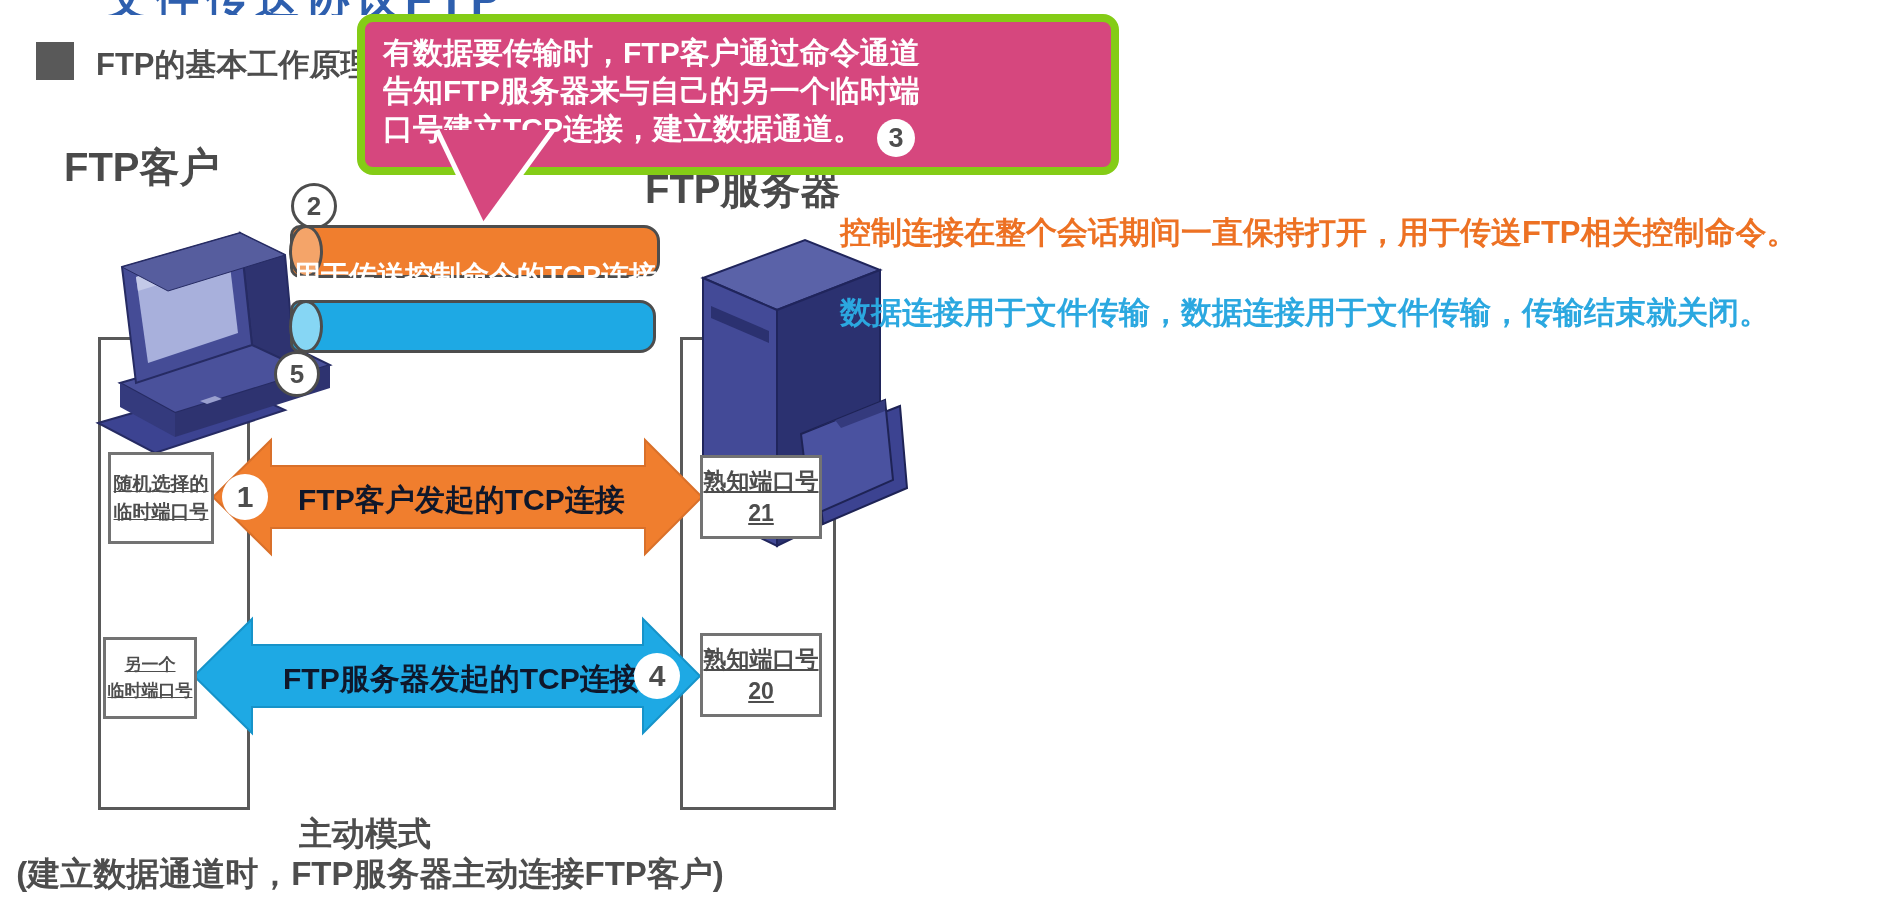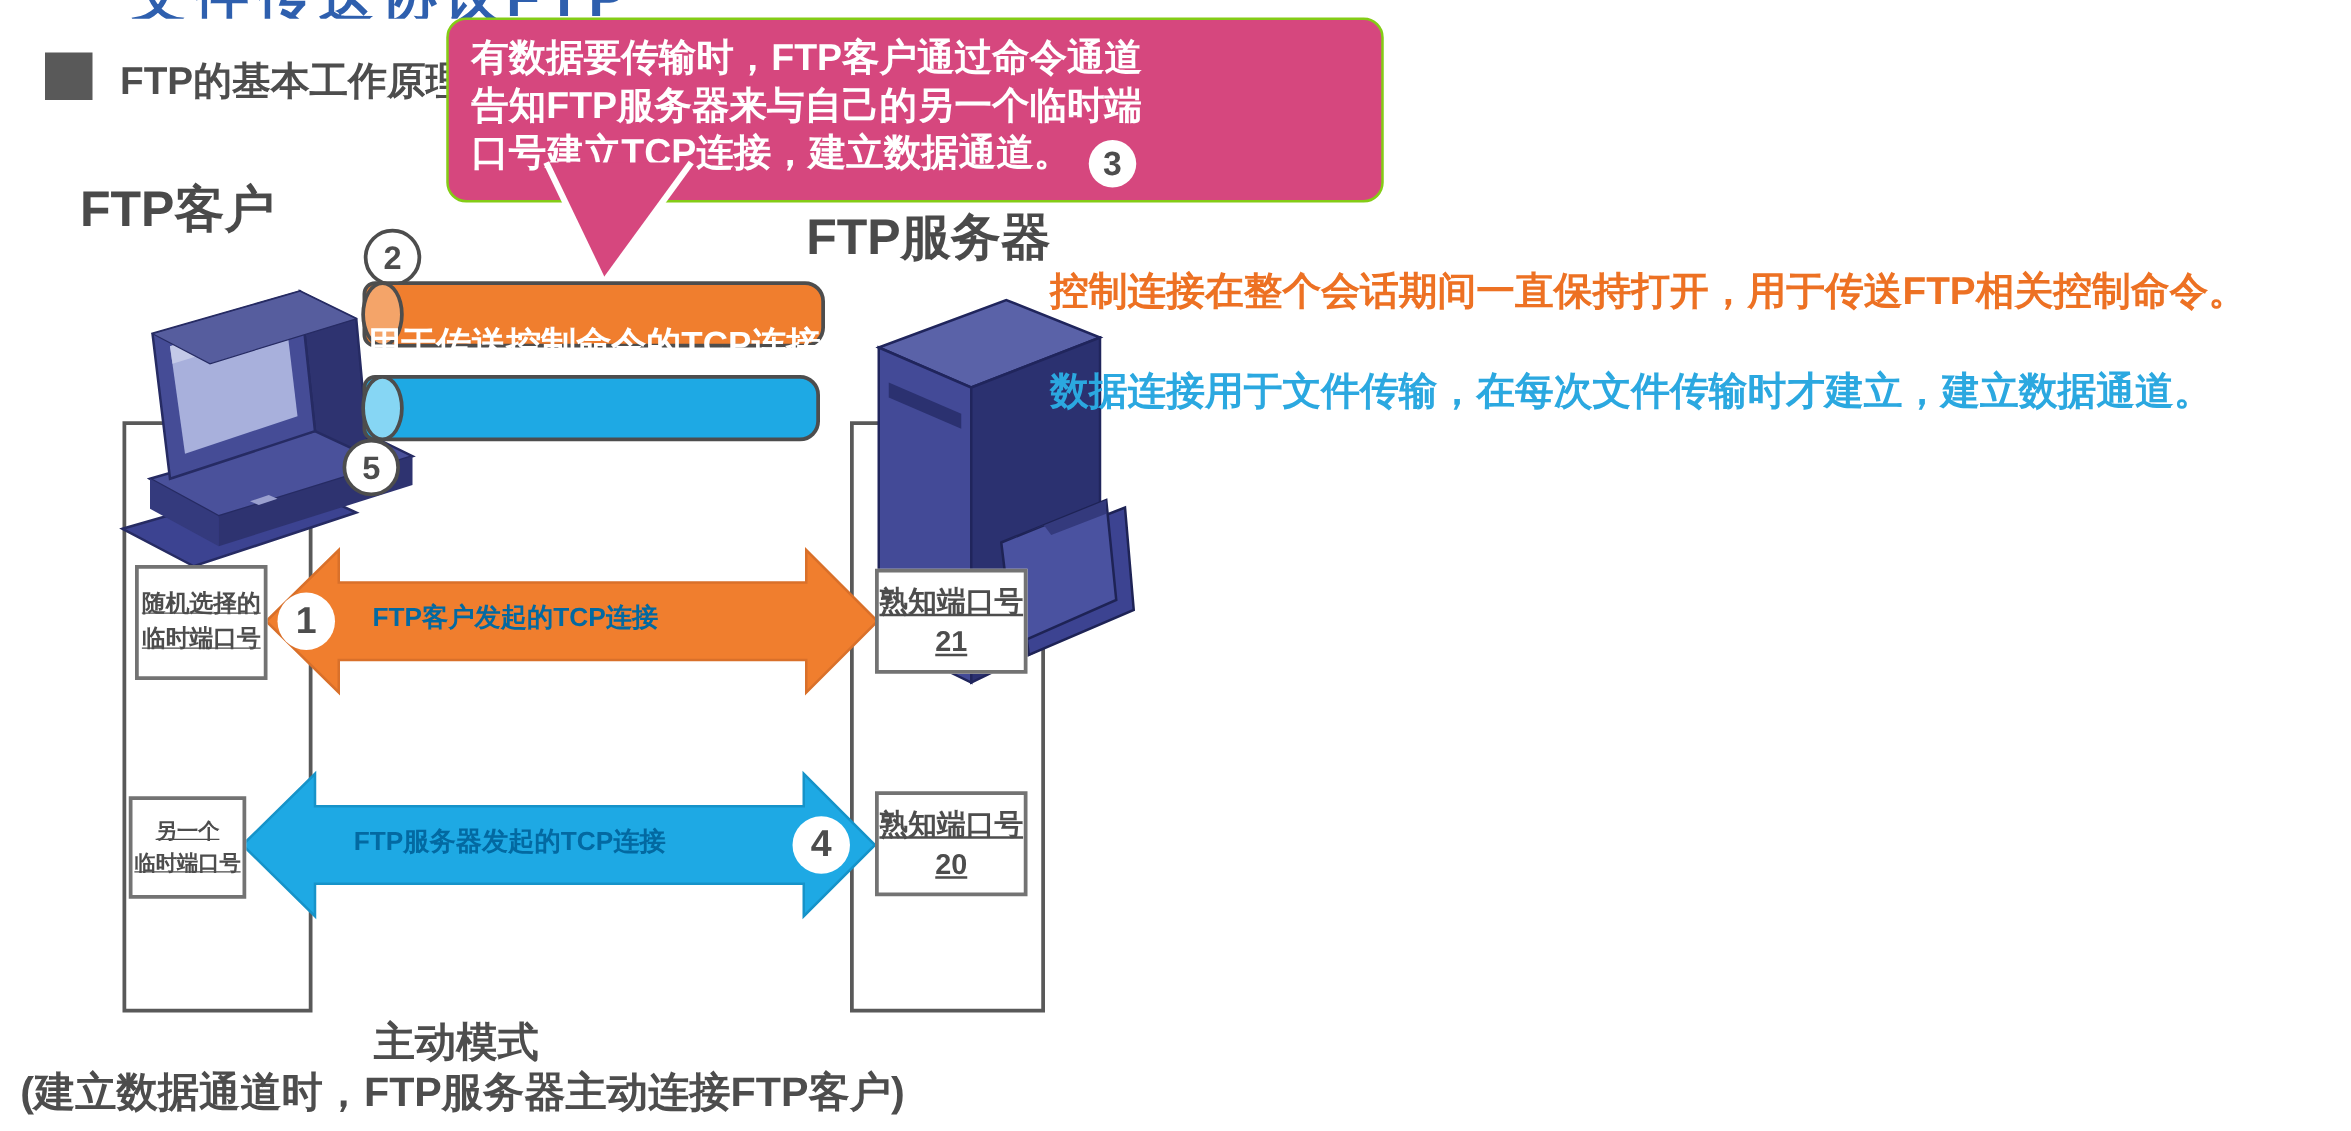--- a/index.html
+++ b/index.html
@@ -8,21 +8,21 @@
   .abs{position:absolute;}
   
   #clip-title{left:105px;top:0;width:520px;height:15px;overflow:hidden;}
   #clip-title span{display:inline-block;margin-top:-39px;font-size:44px;font-weight:bold;
        color:#2e5fae;letter-spacing:6px;text-decoration:underline;}
   
   .bullet{left:36px;top:42px;width:38px;height:38px;background:#595959;}
   .heading{left:96px;top:44px;font-size:31px;font-weight:bold;color:#4d4d4d;}
   
   .callout{left:357px;top:14px;width:712px;padding:12px 16px 10px 18px;background:#d6477e;
-       border:2px solid #84cc16;border-radius:16px;color:#ffffff;font-size:30px;
+       border:8px solid #84cc16;border-radius:16px;color:#ffffff;font-size:30px;
        font-weight:bold;line-height:38px;}
   .callout .cline{white-space:nowrap;}
   .badge-inline{display:inline-flex;align-items:center;justify-content:center;width:38px;height:38px;
        border-radius:50%;background:#ffffff;color:#4d4d4d;font-size:27px;font-weight:bold;
        vertical-align:-8px;margin-left:14px;}
   
   .node-label{font-size:40px;font-weight:bold;color:#4a4a4a;}
   
   .column{border:3px solid #595959;background:#ffffff;}
   
@@ -37,21 +37,21 @@
   
   .num-circle-solid{border-radius:50%;background:#ffffff;color:#4d4d4d;
         display:flex;align-items:center;justify-content:center;font-weight:bold;}
   
   .note{font-size:31px;font-weight:bold;white-space:nowrap;}
   
   .port-box{border:3px solid #737373;background:#ffffff;color:#4d4d4d;font-weight:bold;
         display:flex;flex-direction:column;align-items:center;justify-content:center;
         text-align:center;z-index:3;text-decoration:underline;}
   
-  .arrow-label{color:#0369a1;font-weight:bold;font-size:21px;white-space:nowrap;z-index:4;}
+  .arrow-label{color:#0f172a;font-weight:bold;font-size:30px;white-space:nowrap;z-index:4;}
   .footer-mode{left:0;top:812px;width:730px;text-align:center;font-size:33px;font-weight:bold;color:#4d4d4d;}
   .footer-desc{left:0;top:852px;width:740px;text-align:center;font-size:33px;font-weight:bold;color:#4d4d4d;}
   svg{display:block;}
 </style>
 </head>
 <body>
 
 <div id="stage">
 
   <div class="abs" id="clip-title">
@@ -130,21 +130,21 @@
   </div>
 
   <div class="abs pipe" style="left:290px;top:300px;width:360px;height:47px;background:#1ea9e4;font-size:27px;z-index:6;">
     <div class="pipe-cap" style="background:#86d6f4;"></div>
   </div>
 
   <div class="abs num-circle" style="left:291px;top:183px;width:40px;height:40px;font-size:26px;">2</div>
   <div class="abs num-circle" style="left:274px;top:351px;width:40px;height:40px;font-size:26px;">5</div>
 
   <div class="abs note" style="left:840px;top:212px;color:#ed7123;">控制连接在整个会话期间一直保持打开，用于传送FTP相关控制命令。</div>
-  <div class="abs note" style="left:840px;top:292px;color:#2ba8e0;">数据连接用于文件传输，在每次文件传输时才建立，建立数据通道。</div>
+  <div class="abs note" style="left:840px;top:292px;color:#2ba8e0;">数据连接用于文件传输，数据连接用于文件传输，传输结束就关闭。</div>
 
   <svg class="abs" style="left:205px;top:434px;z-index:3;" width="505" height="128" viewBox="0 0 505 128">
     <polygon points="8,63 66,6 66,32 440,32 440,6 497,63 440,120 440,94 66,94 66,120" fill="#f07e2e" stroke="#d9702a" stroke-width="2"></polygon>
   </svg>
   <div class="abs num-circle-solid" style="left:222px;top:474px;width:46px;height:46px;font-size:30px;z-index:4;">1</div>
   <div class="abs arrow-label" style="left:298px;top:480px;">FTP客户发起的TCP连接</div>
 
   <svg class="abs" style="left:186px;top:613px;z-index:3;" width="522" height="128" viewBox="0 0 522 128">
     <polygon points="8,63 66,6 66,32 457,32 457,6 514,63 457,120 457,94 66,94 66,120" fill="#1ea9e4" stroke="#1693c9" stroke-width="2"></polygon>
   </svg>

